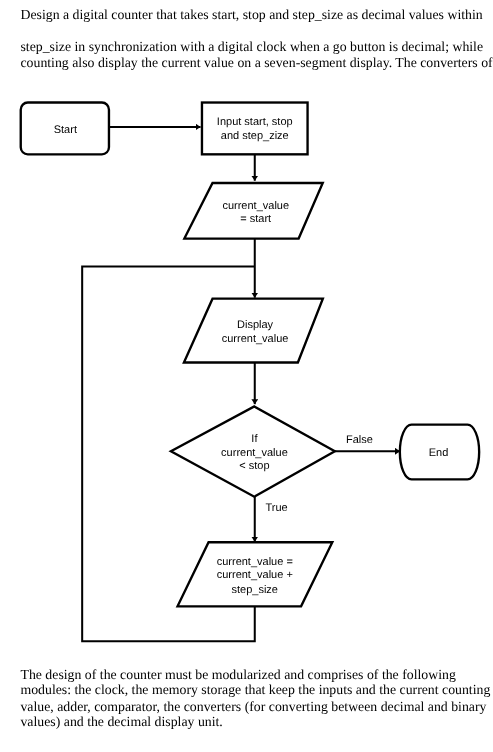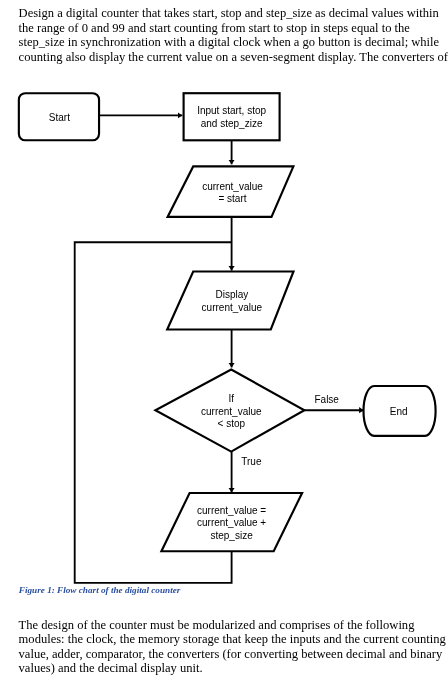--- a/index.html
+++ b/index.html
@@ -1,36 +1,35 @@
 <!DOCTYPE html>
 <html><head>
 <meta charset="utf-8">
 <style>
   html,body{margin:0;padding:0;background:#ffffff;width:448px;height:684px;overflow:hidden;}
   body{font-family:"Liberation Serif",serif;color:#000;-webkit-font-smoothing:antialiased;}
   .page{position:relative;width:448px;height:684px;background:#fff;}
   .para{position:absolute;font-size:12.55px;line-height:14.55px;text-align:left;color:#000;white-space:nowrap;}
   .ln{display:inline;}
   #p1{left:18.6px;top:6.2px;}
-  #p2{left:18.6px;top:605.6px;margin-top:12px;}
+  #p2{left:18.6px;top:605.6px;}
   .caption{position:absolute;left:18.8px;top:584.5px;font-size:9.2px;font-weight:bold;font-style:italic;color:#2a4f9e;}
   #chart{position:absolute;left:0;top:0;}
   .fl{font-family:"Liberation Sans",sans-serif;font-size:10px;fill:#000;}
 </style>
 </head>
 <body>
 
 <div class="page">
   <div class="para" id="p1">
     <span class="ln">Design a digital counter that takes start, stop and step_size as decimal values within</span><br>
-    <span class="ln">the range of 0 and 99 and start counting from start to stop in steps equal to the</span><br>
+    <br>
     <span class="ln">step_size in synchronization with a digital clock when a go button is decimal; while</span><br>
     <span class="ln">counting also display the current value on a seven-segment display. The converters of</span><br>
   </div>
-  <div class="caption">Figure 1: Flow chart of the digital counter</div>
   <svg id="chart" width="448" height="684" viewBox="0 0 448 684">
     <defs>
       <marker id="ah" markerWidth="8" markerHeight="8" refX="4.5" refY="3.1" orient="auto" markerUnits="userSpaceOnUse">
         <path d="M0,0 L4.5,3.1 L0,6.2 z" fill="#000"></path>
       </marker>
     </defs>
     <g fill="none" stroke="#000" stroke-width="1.85">
       <line x1="99" y1="115.4" x2="182.3" y2="115.4" marker-end="url(#ah)"></line>
       <line x1="231.6" y1="140.3" x2="231.6" y2="164.3" marker-end="url(#ah)"></line>
       <line x1="231.6" y1="216.9" x2="231.6" y2="270.6" marker-end="url(#ah)"></line>

